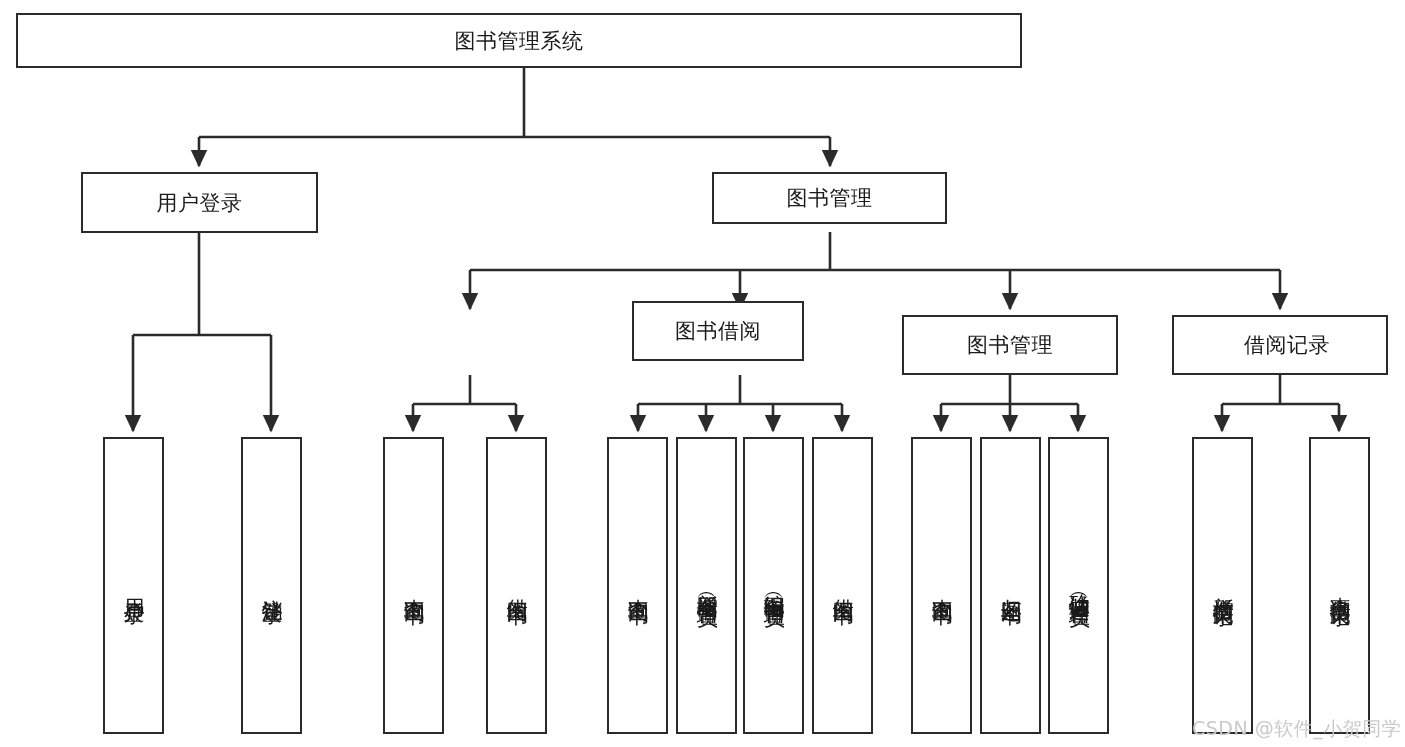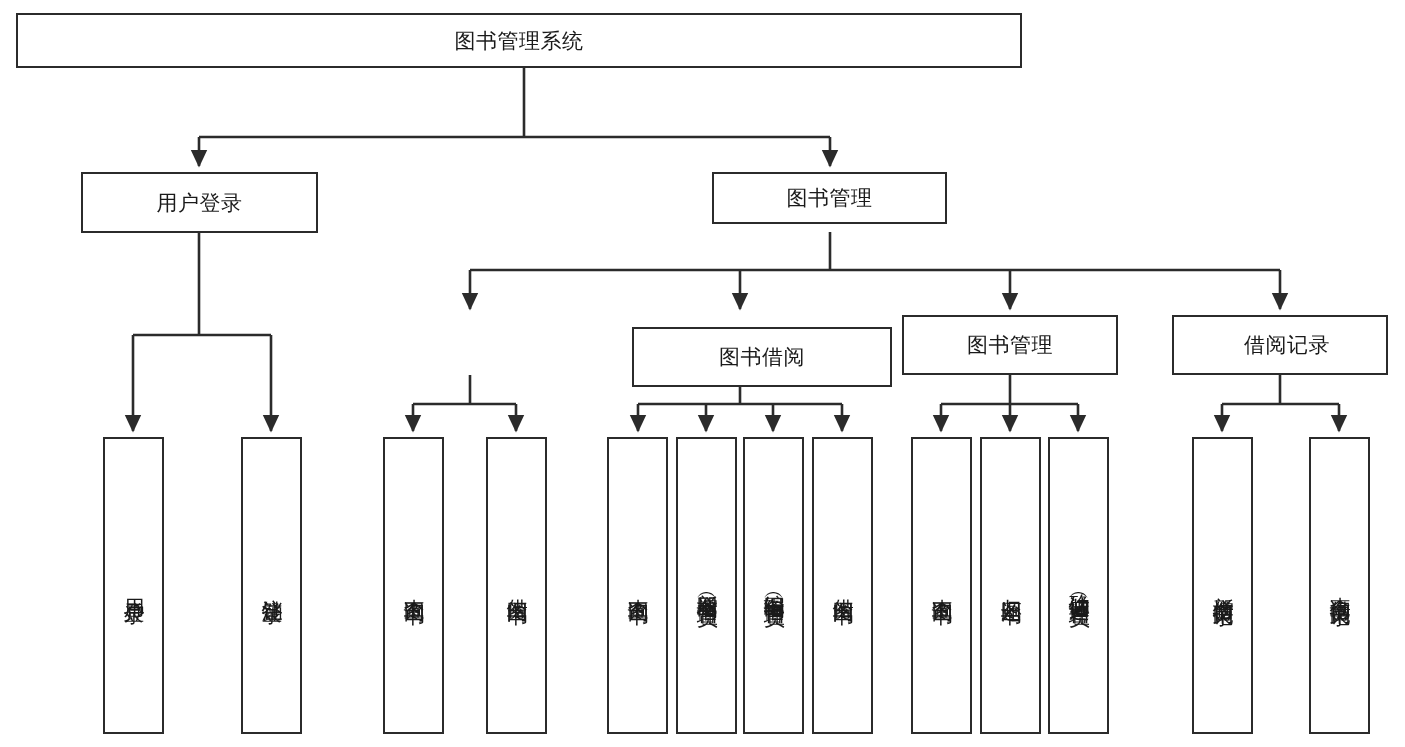--- a/index.html
+++ b/index.html
@@ -125,21 +125,21 @@
 
   <div class="node h" style="left:81px; top:172px; width:237px; height:61px;">
     <span class="htext">用户登录</span>
   </div>
 
   <div class="node h" style="left:712px; top:172px; width:235px; height:52px;">
     <span class="htext">图书管理</span>
   </div>
 
 
-  <div class="node h" style="left:632px; top:327px; width:260px; height:60px;">
+  <div class="node h" style="left:632px; top:301px; width:172px; height:60px;">
     <span class="htext">图书借阅</span>
   </div>
 
   <div class="node h" style="left:902px; top:315px; width:216px; height:60px;">
     <span class="htext">图书管理</span>
   </div>
 
   <div class="node h" style="left:1172px; top:315px; width:216px; height:60px;padding-left:14px;">
     <span class="htext">借阅记录</span>
   </div>
@@ -189,14 +189,15 @@
   </div>
 
   <div class="node v" style="left:1192px; top:437px; width:61px; height:297px;">
     <span class="vtext">新增借阅记录</span>
   </div>
 
   <div class="node v" style="left:1309px; top:437px; width:61px; height:297px;">
     <span class="vtext">查询借阅记录</span>
   </div>
 
+  <div class="watermark" style="left:1192px; top:716px;">CSDN @软件_小贺同学</div>
 
 </div>
 
 </body></html>

